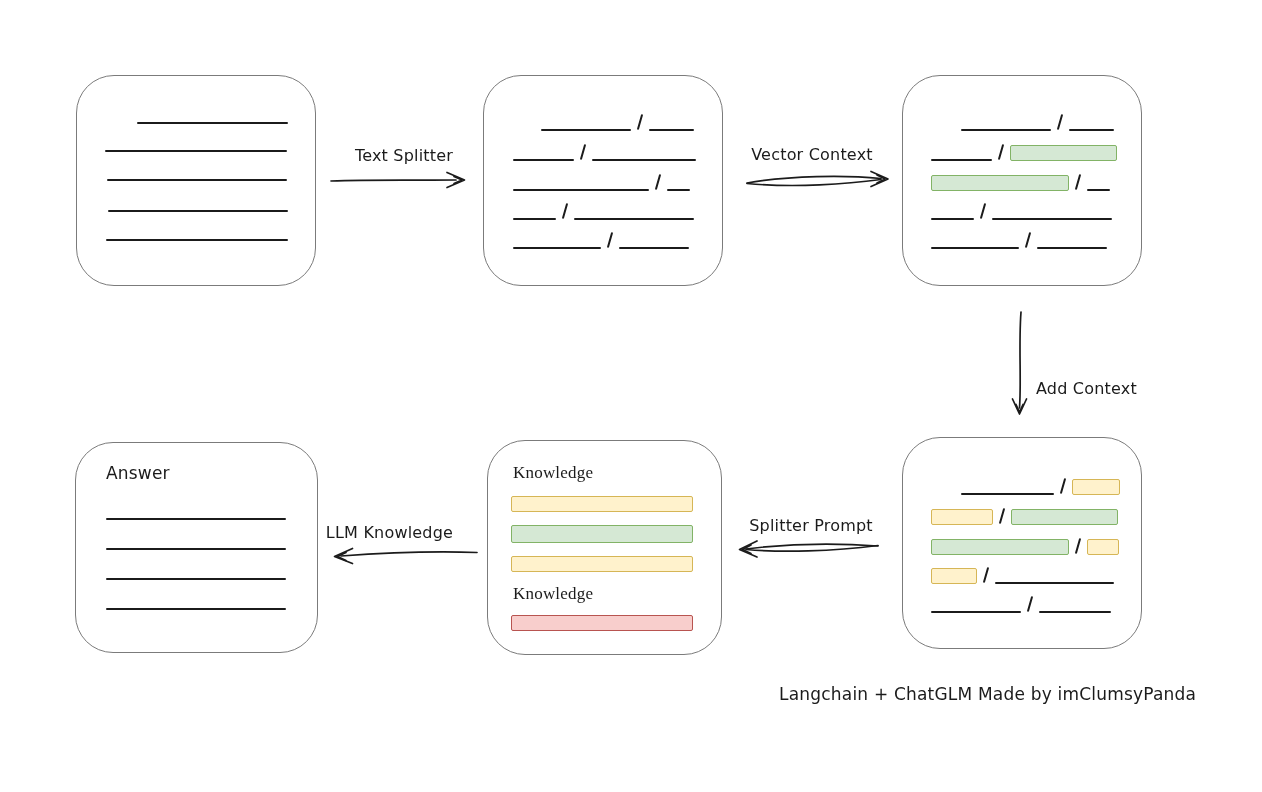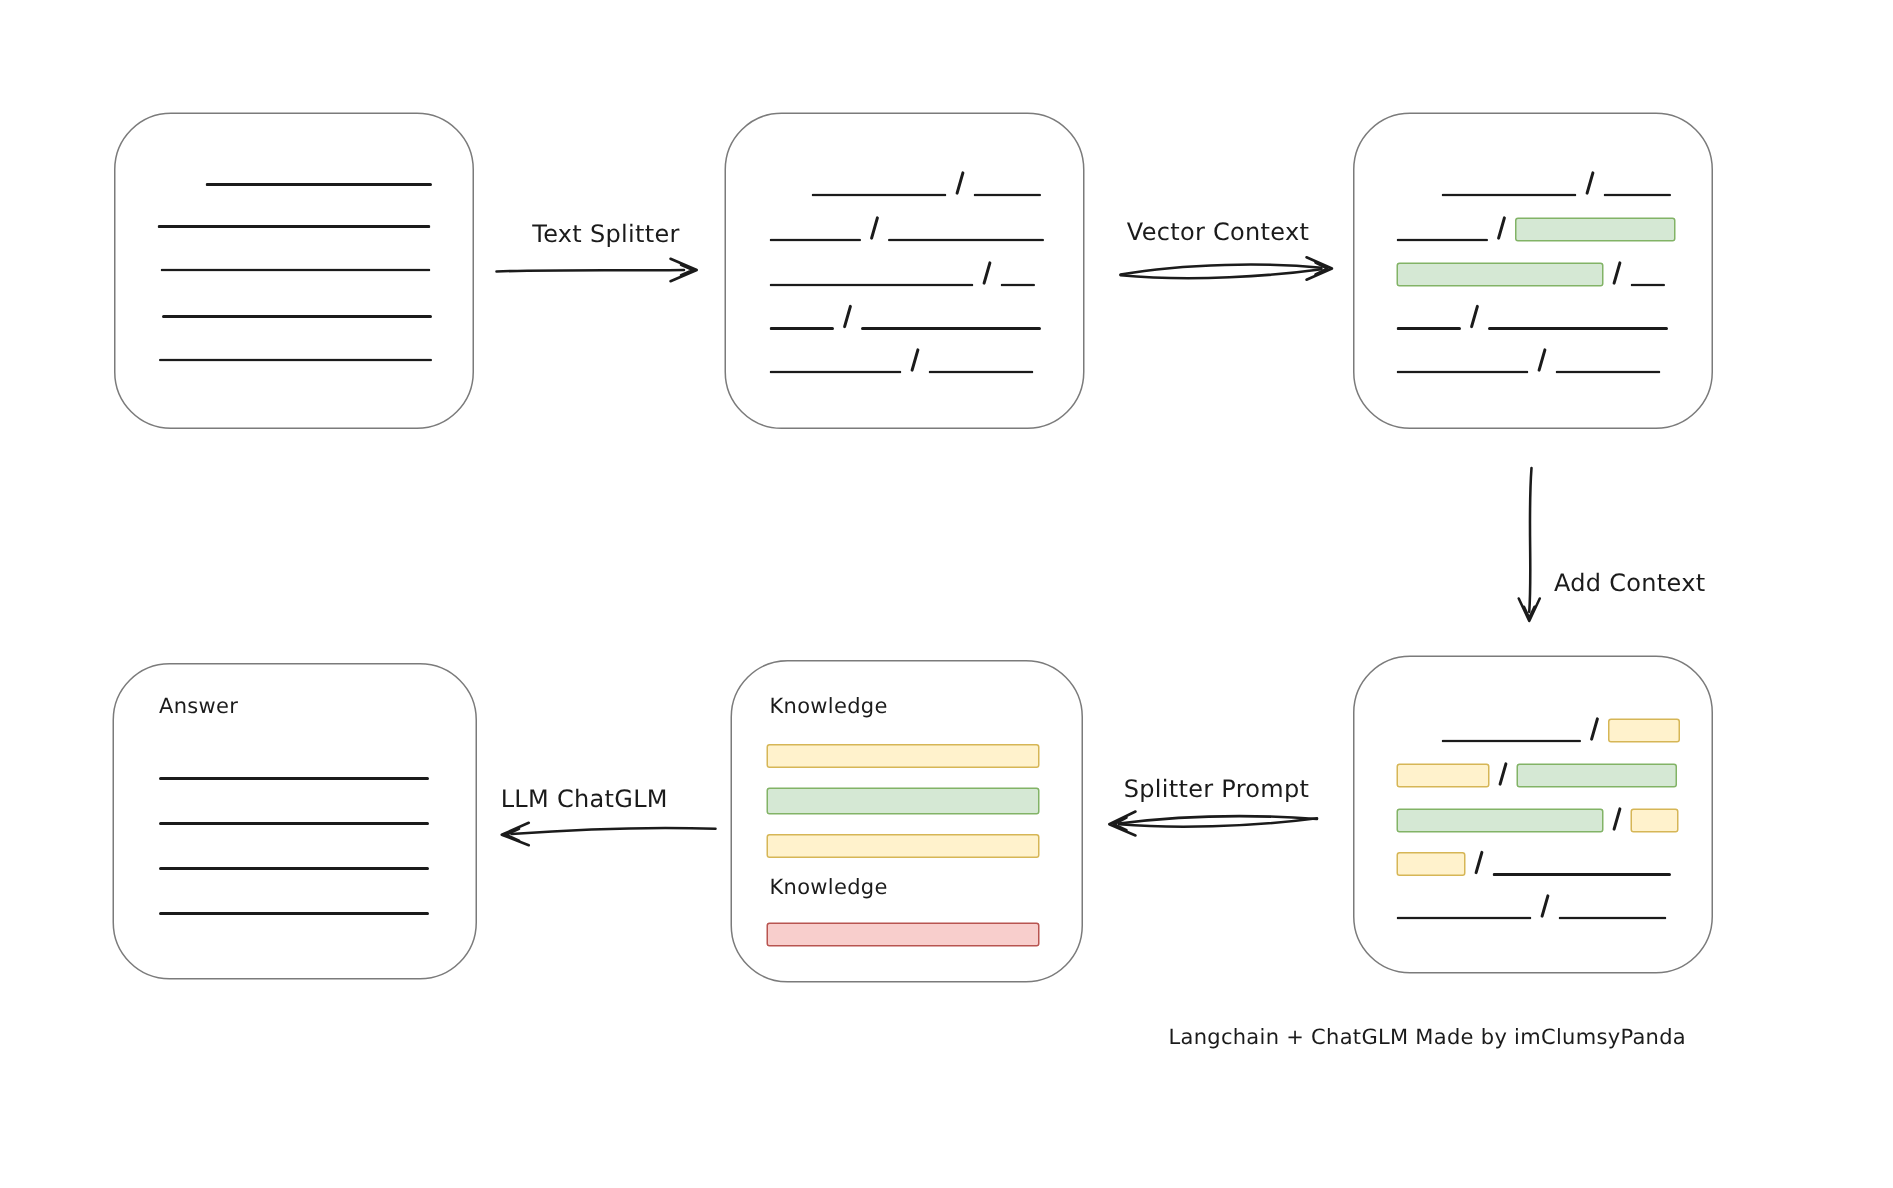--- a/index.html
+++ b/index.html
@@ -26,31 +26,31 @@
   }
   .seg-chip{height:16px;box-sizing:border-box;border:1.4px solid;border-radius:2px;flex:none;}
   .chip-green{background:var(--green-fill);border-color:var(--green-border);}
   .chip-yellow{background:var(--yellow-fill);border-color:var(--yellow-border);}
   .chip-red{background:var(--red-fill);border-color:var(--red-border);}
   .abs-chip{position:absolute;}
   .flow-label{
     position:absolute;font-size:16px;letter-spacing:.2px;text-align:center;
     white-space:nowrap;color:var(--stroke);
   }
-  .inner-label{position:absolute;font-size:14px;letter-spacing:.2px;white-space:nowrap;}
+  .inner-label{position:absolute;font-size:17px;letter-spacing:.2px;white-space:nowrap;}
   #label-knowledge{left:25px;top:22px;}
   #label-question{left:25px;top:143px;}
   #label-answer{left:30px;top:20px;}
   #label-text-splitter{left:337px;top:146px;width:134px;}
   #label-vector-search{left:744px;top:145px;width:136px;}
   #label-add-context{left:1036px;top:353px;text-align:left;margin-top:26px;}
   #label-generate-prompt{left:732px;top:516px;width:158px;}
   #label-llm-response{left:323px;top:523px;width:133px;}
   #caption{
-    position:absolute;left:779px;top:684px;font-size:14px;letter-spacing:.2px;
+    position:absolute;left:779px;top:684px;font-size:17px;letter-spacing:.2px;
     white-space:nowrap;color:var(--stroke);
   }
   #arrows{position:absolute;left:0;top:0;pointer-events:none;}
   .ink{stroke:var(--stroke);fill:none;stroke-width:1.7;stroke-linecap:round;stroke-linejoin:round;}
 </style>
 </head>
 <body>
 
 <div id="canvas">
 
@@ -146,21 +146,21 @@
         <div class="seg-slash"></div>
         <div class="seg-line" style="width: 119px;"></div>
       </div>
       <div class="row" style="left: 28px; top: 157px;">
         <div class="seg-line" style="width: 90px;"></div>
         <div class="seg-slash"></div>
         <div class="seg-line" style="width: 72px;"></div>
       </div>
     </div>
 
-  <div class="box" style="left: 487px; top: 440px; width: 235px; height: 215px;">
+  <div class="box" style="left: 487px; top: 440px; width: 235px; height: 215px; font-family: Liberation Serif, serif;">
     <div class="inner-label" id="label-knowledge">Knowledge</div>
     <div class="inner-label" id="label-question">Knowledge</div>
   <div class="seg-chip chip-yellow abs-chip" style="left: 23px; top: 55px; width: 182px; height: 16px;"></div>
       <div class="seg-chip chip-green abs-chip" style="left: 23px; top: 84px; width: 182px; height: 18px;"></div>
       <div class="seg-chip chip-yellow abs-chip" style="left: 23px; top: 115px; width: 182px; height: 16px;"></div>
       <div class="seg-chip chip-red abs-chip" style="left: 23px; top: 174px; width: 182px; height: 16px;"></div>
     </div>
 
   <div class="box" style="left: 75px; top: 442px; width: 243px; height: 211px;">
     <div class="inner-label" id="label-answer">Answer</div>
@@ -175,21 +175,21 @@
       </div>
       <div class="row" style="left: 30px; top: 149px;">
         <div class="seg-line" style="width: 180px;"></div>
       </div>
     </div>
 
   <div class="flow-label" id="label-text-splitter">Text Splitter</div>
   <div class="flow-label" id="label-vector-search">Vector Context</div>
   <div class="flow-label" id="label-add-context">Add Context</div>
   <div class="flow-label" id="label-generate-prompt">Splitter Prompt</div>
-  <div class="flow-label" id="label-llm-response">LLM ChatGLM</div>
+  <div class="flow-label" id="label-llm-response">LLM Knowledge</div>
 
   <div id="caption">Langchain + ChatGLM Made by imClumsyPanda</div>
 
   <svg id="arrows" width="1262" height="792" viewBox="0 0 1262 792">
     <g>
       <path class="ink" d="M331,181 C373,179.5 418,180.5 456,180"></path>
       <path class="ink" d="M447,172.5 L464.5,180 L447,187.5"></path>
       <path class="ink" d="M454,176.5 L462,180 L454,183.5"></path>
     </g>
     <g>

